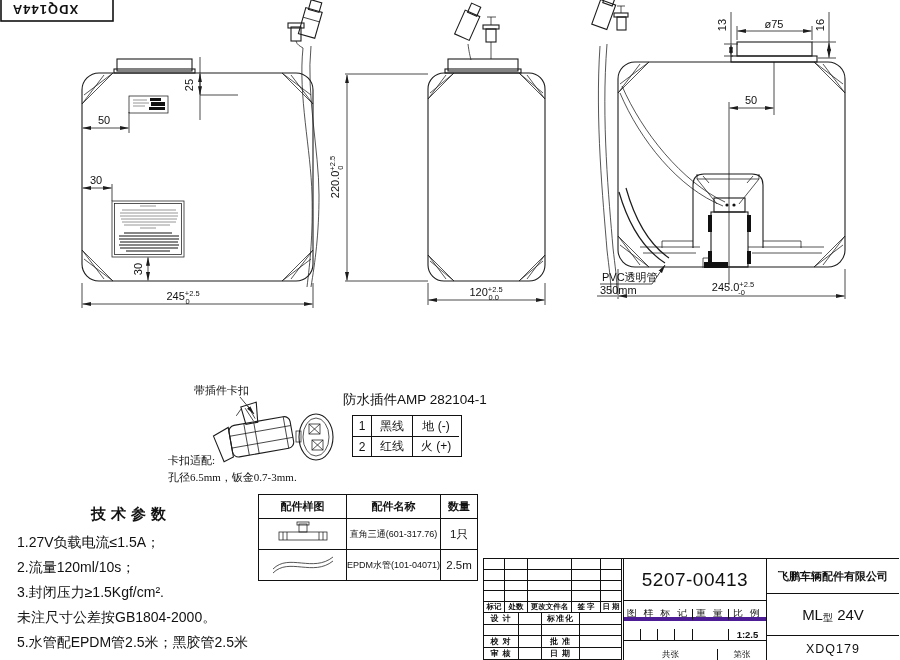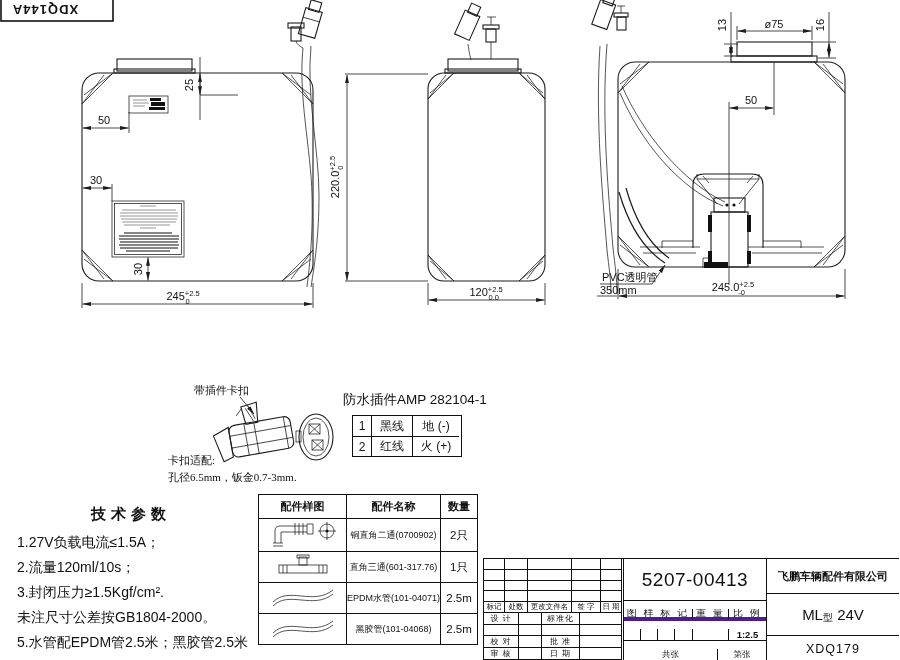--- a/index.html
+++ b/index.html
@@ -53,21 +53,21 @@
   .mid-row3 .cell{border-right:1px solid #111;border-bottom:1px solid #111;}
   .scale-val{font-size:9.5px;font-weight:bold;letter-spacing:0;}
   .mid-row4{height:15px;display:grid;grid-template-columns:94px 48px;flex:1;}
   .mid-row4 .cell{border-right:1px solid #111;justify-content:space-between;padding:0 9px;font-size:8.5px;}
   .right-pane{width:133px;display:flex;flex-direction:column;}
   .right-pane .cell{border-bottom:1px solid #111;}
   .company{height:35px;font-size:11px;font-weight:bold;}
   .model{height:42px;font-size:15px;}
   .model .tchar{font-size:10px;position:relative;top:3px;}
   .code{height:25px;font-size:12.5px;letter-spacing:1px;border-bottom:none !important;}
-  .left-pane{width:140px;border-right:1px solid #111;}
+  .left-pane{width:140px;border-right:1px solid #111;font-weight:bold;}
 </style>
 </head>
 <body>
 
 <div id="page">
 
 <svg class="abs" style="left:0;top:0" width="900" height="660" viewBox="0 0 900 660">
   <defs>
     <marker id="ar" viewBox="0 0 10 6" refX="9.5" refY="3" markerWidth="11" markerHeight="7" orient="auto-start-reverse">
       <path d="M0,0.7 L10,3 L0,5.3 z" fill="#1c1c1c"></path>
@@ -261,55 +261,37 @@
   <div class="t-line">5.水管配EPDM管2.5米；黑胶管2.5米</div>
 </div>
 
 <table id="parts" class="abs">
   <tbody>
         <tr>
     <th style="width:87px">配件样图</th>
     <th style="width:88px">配件名称</th>
     <th style="width:36px">数量</th>
   </tr>
-  <tr style="height:32px">
-    <td><svg width="76" height="28" viewBox="0 0 76 28">
-      <path class="ln thin" d="M10,24V12Q10,7 15,7H30 M16,24V13H30 M8,24H18 M8,27H18"></path>
-      <path class="ln thin" d="M30,4V16 M34,4V16 M38,4V16 M42,5V15H48V5z M30,7H42 M30,13H42"></path>
-      <circle class="ln thin" cx="62" cy="12" r="7"></circle>
-      <path class="ln thin" d="M53,12H71 M62,3V21"></path>
-      <circle class="blk" cx="62" cy="12" r="1.5"></circle>
-    </svg></td>
-    <td class="pname">铜直角二通(0700902)</td>
-    <td class="pqty">2只</td>
-  </tr>
   <tr style="height:29px">
     <td><svg width="76" height="26" viewBox="0 0 76 26">
       <rect class="ln thin" x="14" y="13" width="48" height="8"></rect>
       <path class="ln thin" d="M18,13V21 M22,13V21 M54,13V21 M58,13V21"></path>
       <rect class="ln thin" x="34" y="5" width="8" height="8"></rect>
       <rect class="ln thin" x="32" y="3" width="12" height="3"></rect>
     </svg></td>
     <td class="pname">直角三通(601-317.76)</td>
     <td class="pqty">1只</td>
   </tr>
   <tr style="height:29px">
     <td><svg width="76" height="26" viewBox="0 0 76 26">
       <path class="ln thin" d="M8,19C24,3 48,23 68,7 M8,23C24,7 48,27 68,11"></path>
     </svg></td>
     <td class="pname">EPDM水管(101-04071)</td>
     <td class="pqty">2.5m</td>
   </tr>
-  <tr style="height:30px">
-    <td><svg width="76" height="26" viewBox="0 0 76 26">
-      <path class="ln thin" d="M8,19C24,3 48,23 68,7 M8,23C24,7 48,27 68,11"></path>
-    </svg></td>
-    <td class="pname">黑胶管(101-04068)</td>
-    <td class="pqty">2.5m</td>
-  </tr>
 </tbody>
     </table>
 
 <div id="tblock" class="abs">
   <div class="left-pane">
     <div class="rev-grid">
       <div class="cell"></div>
           <div class="cell"></div>
           <div class="cell"></div>
           <div class="cell"></div>

